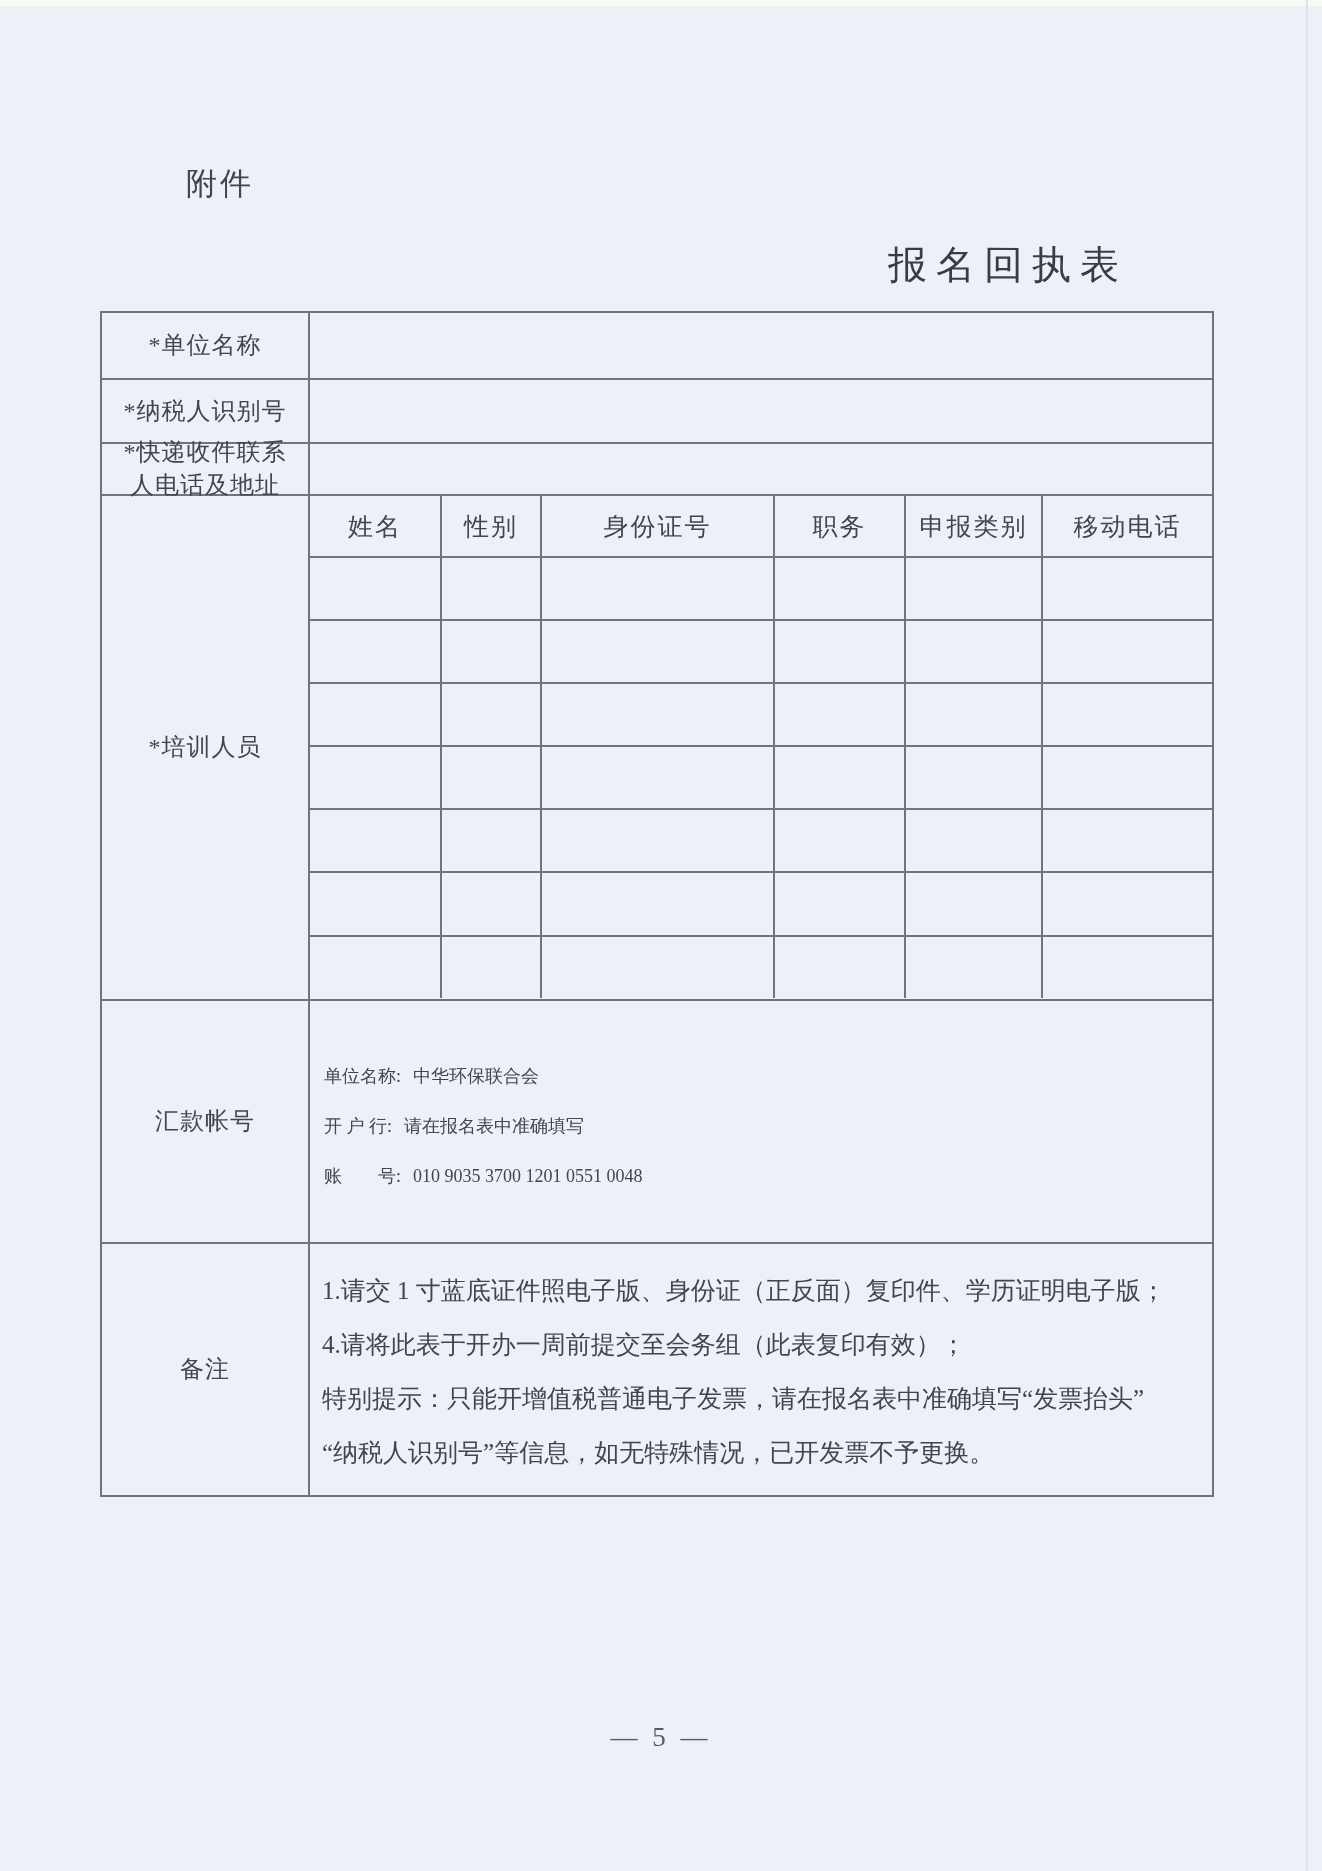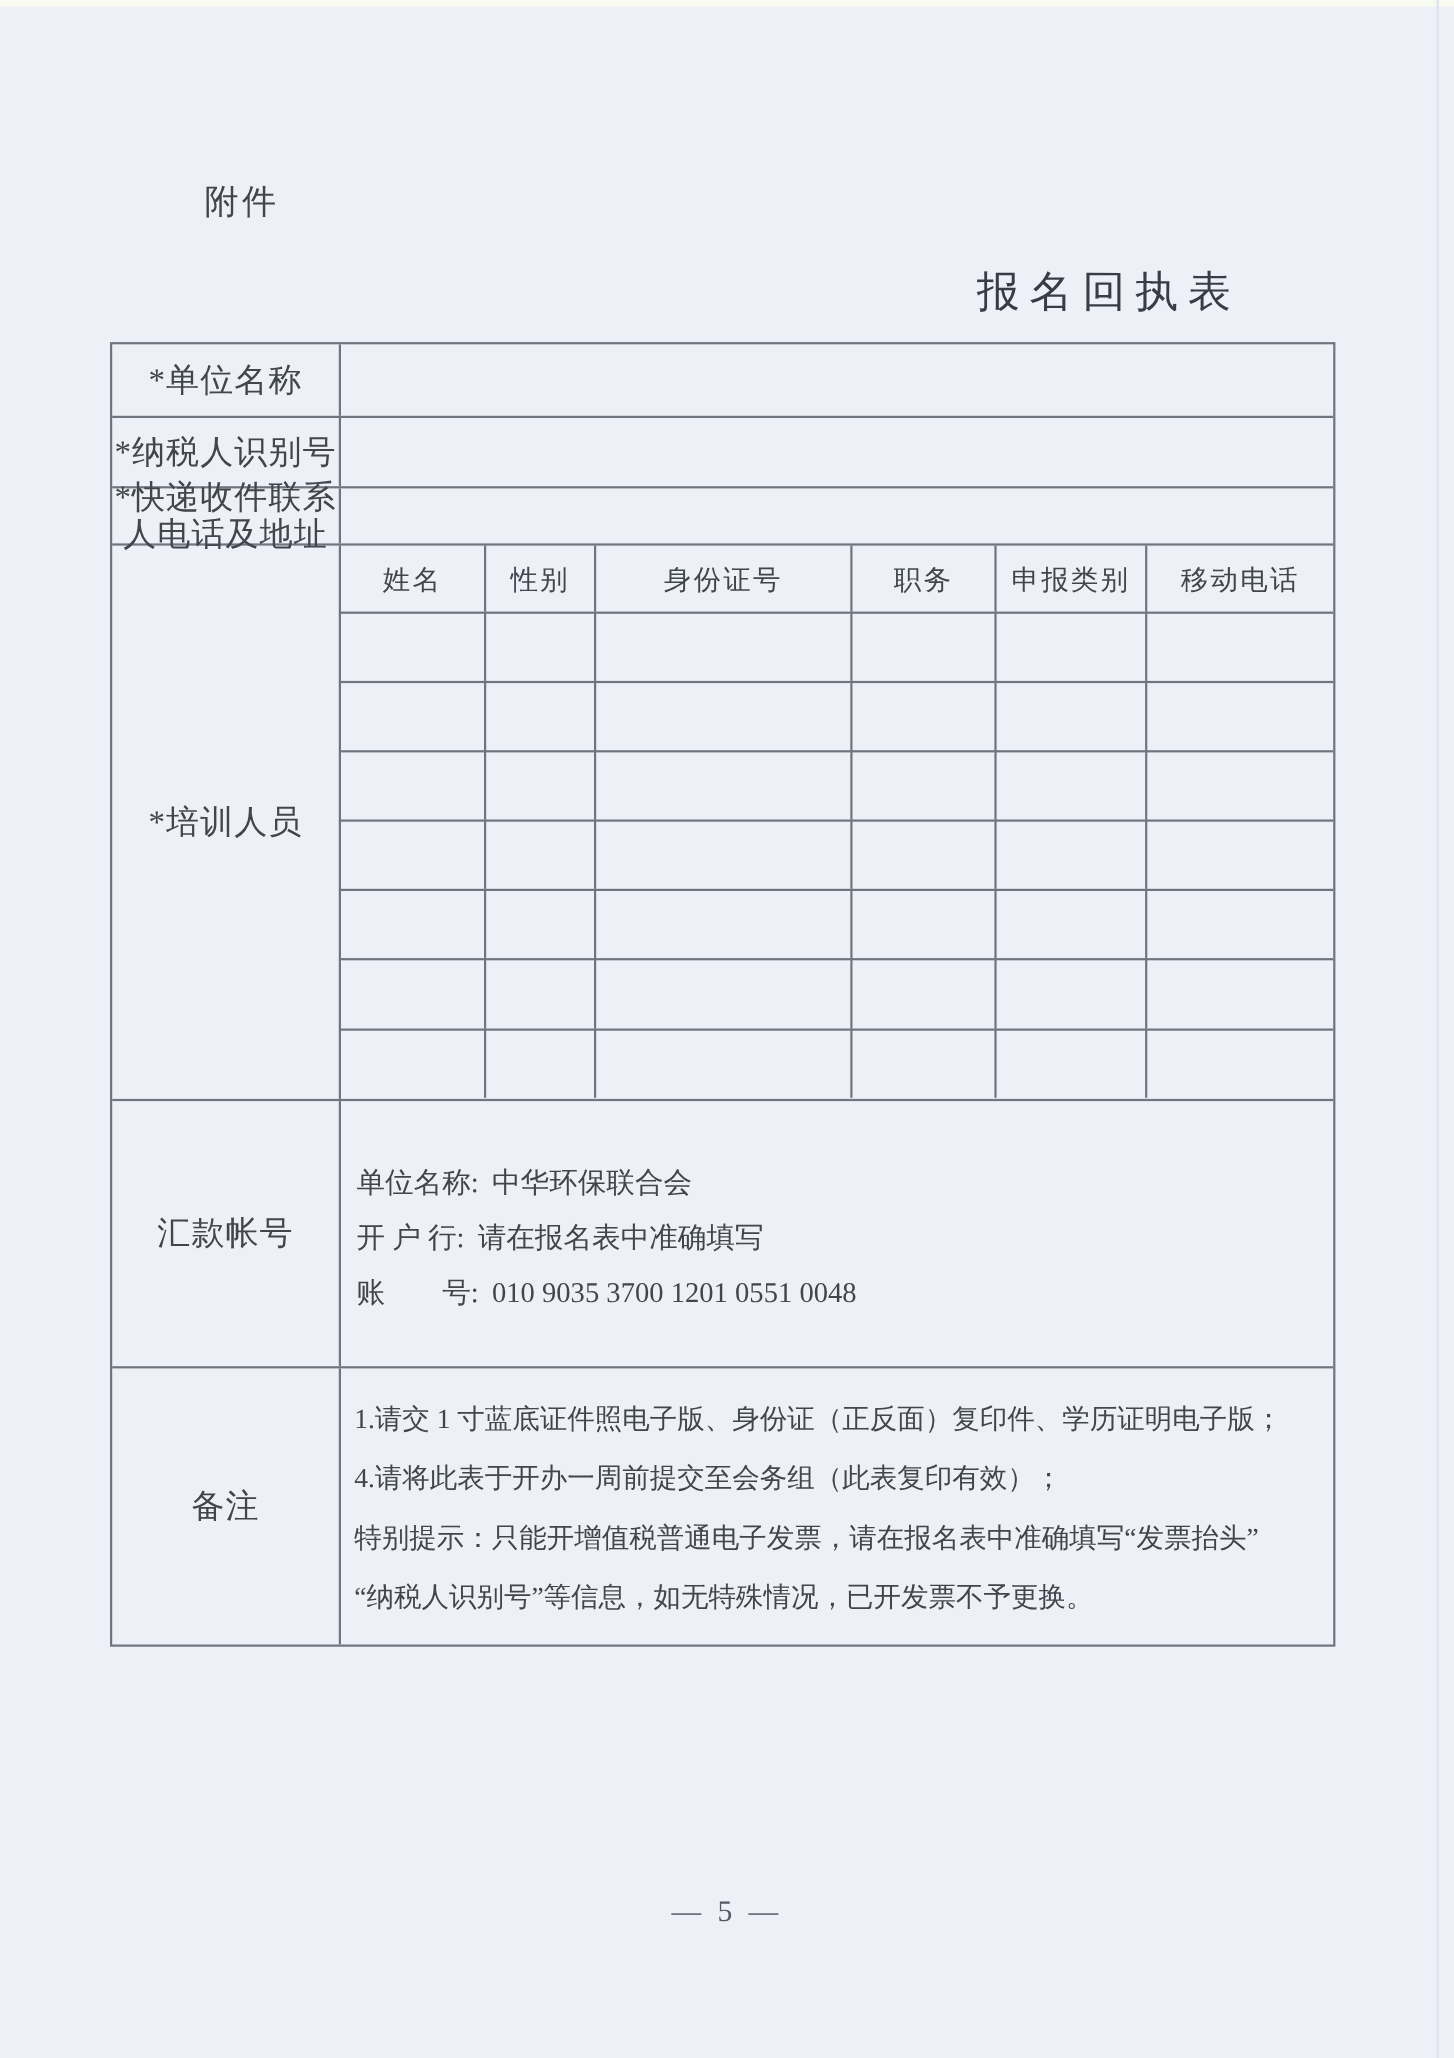--- a/index.html
+++ b/index.html
@@ -44,39 +44,39 @@
   .r2{height:64px;}
   .r3{height:52px;}
   .r4{height:505px;}
   .r5{height:243px;}
   .r6{height:253px;}
   .label-cell{
     width:208px;flex:0 0 208px;
     border-right:2px solid var(--line);
     display:flex;flex-direction:column;
     align-items:center;justify-content:center;
-    font-size:30px;letter-spacing:1px;
+    font-size:24px;letter-spacing:1px;
     text-align:center;line-height:33px;
   }
   .value-cell{flex:1;}
   .trainee-grid{
     flex:1;display:grid;
     grid-template-columns:130px 100px 233px 131px 137px 1fr;
     grid-template-rows:60px;
     grid-auto-rows:63.1px;
   }
   .tcell{border-left:2px solid var(--line);border-top:2px solid var(--line);}
   .tcell.c0{border-left:none;}
   .tcell.th{
     border-top:none;display:flex;align-items:center;justify-content:center;
     font-size:25px;letter-spacing:2px;text-align:center;
   }
   .remit-cell{
     flex:1;display:flex;flex-direction:column;justify-content:center;
-    padding:8px 20px 0 14px;font-size:26px;
+    padding:8px 20px 0 14px;font-size:18px;
   }
   .remit-line{line-height:50px;white-space:pre;}
   .remit-key{white-space:pre;margin-right:12px;}
   .remarks-cell{
     flex:1;padding:20px 16px 0 12px;font-size:25px;
   }
   .remark-line{line-height:54px;white-space:nowrap;}
   .page-number{
     position:absolute;top:1722px;left:0;width:1322px;
     text-align:center;font-size:27px;color:#565b63;

